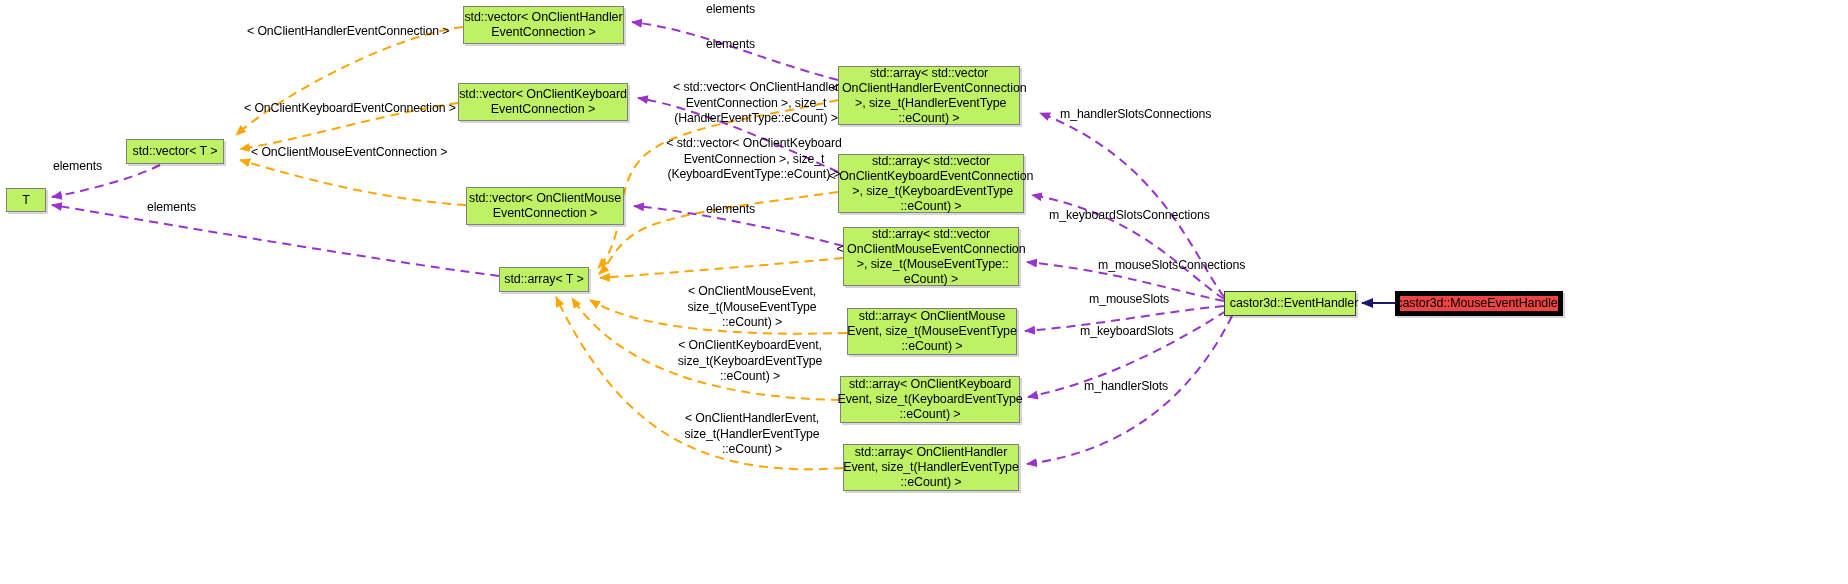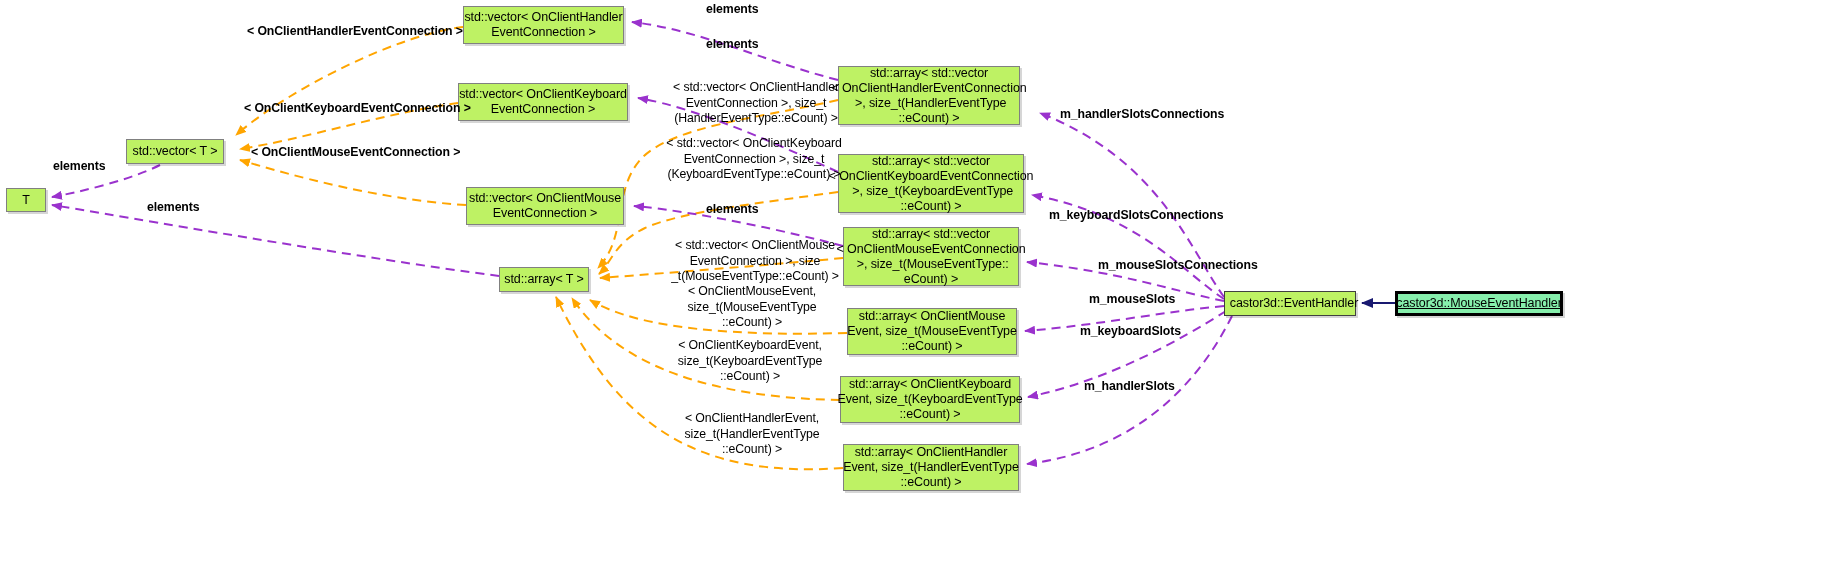--- a/index.html
+++ b/index.html
@@ -3,25 +3,25 @@
 <meta charset="utf-8">
 <style>
   html,body{margin:0;padding:0;background:#ffffff;}
   body{font-family:"Liberation Sans",sans-serif;}
   #diagram-root{position:relative;width:1848px;height:584px;background:#fff;overflow:hidden;}
   svg#edges{position:absolute;left:0;top:0;width:1848px;height:584px;}
   .node{position:absolute;box-sizing:border-box;display:flex;align-items:center;justify-content:center;
         text-align:center;background:#bef264;border:1px solid #808080;
         box-shadow:2px 2px 0 rgba(0,0,0,0.16);
         font-size:12.5px;line-height:15px;color:#000;white-space:pre;letter-spacing:-0.1px;}
-  .node.current{background:#86efac;border:3px solid #000000;text-decoration:underline;}
+  .node.current{background:#ef4444;border:5px solid #000000;}
   .node.root{border:1px solid #404040;}
   .edgelabel{position:absolute;font-size:12.3px;line-height:15.5px;color:#000;white-space:pre;
              text-align:center;letter-spacing:-0.1px;}
-  .edgelabel.left{text-align:right;font-weight:bold;}
+  .edgelabel.left{text-align:right;}
 </style>
 </head>
 <body>
 
 <div id="diagram-root">
 
   <svg id="edges" viewBox="0 0 1848 584" xmlns="http://www.w3.org/2000/svg">
     <defs>
       <marker id="ah-orange" markerWidth="11" markerHeight="9" refX="10" refY="4.5" orient="auto" markerUnits="userSpaceOnUse">
         <path d="M0,0 L11,4.5 L0,9 z" fill="#ffa500"></path>
@@ -156,23 +156,20 @@
   <div class="edgelabel left" style="left:706px;top:202px;"><span>elements</span></div>
 
   <div class="edgelabel" style="left:650px;top:80px;width:212px;"><span>&lt; std::vector&lt; OnClientHandler
 EventConnection &gt;, size_t
 (HandlerEventType::eCount) &gt;</span></div>
 
   <div class="edgelabel" style="left:645px;top:136px;width:218px;"><span>&lt; std::vector&lt; OnClientKeyboard
 EventConnection &gt;, size_t
 (KeyboardEventType::eCount) &gt;</span></div>
 
-  <div class="edgelabel" style="left:652px;top:238px;width:206px;"><span>&lt; std::vector&lt; OnClientMouse
-EventConnection &gt;, size
-_t(MouseEventType::eCount) &gt;</span></div>
 
   <div class="edgelabel" style="left:659px;top:284px;width:186px;"><span>&lt; OnClientMouseEvent,
 size_t(MouseEventType
 ::eCount) &gt;</span></div>
 
   <div class="edgelabel" style="left:652px;top:338px;width:196px;"><span>&lt; OnClientKeyboardEvent,
 size_t(KeyboardEventType
 ::eCount) &gt;</span></div>
 
   <div class="edgelabel" style="left:657px;top:411px;width:190px;"><span>&lt; OnClientHandlerEvent,

